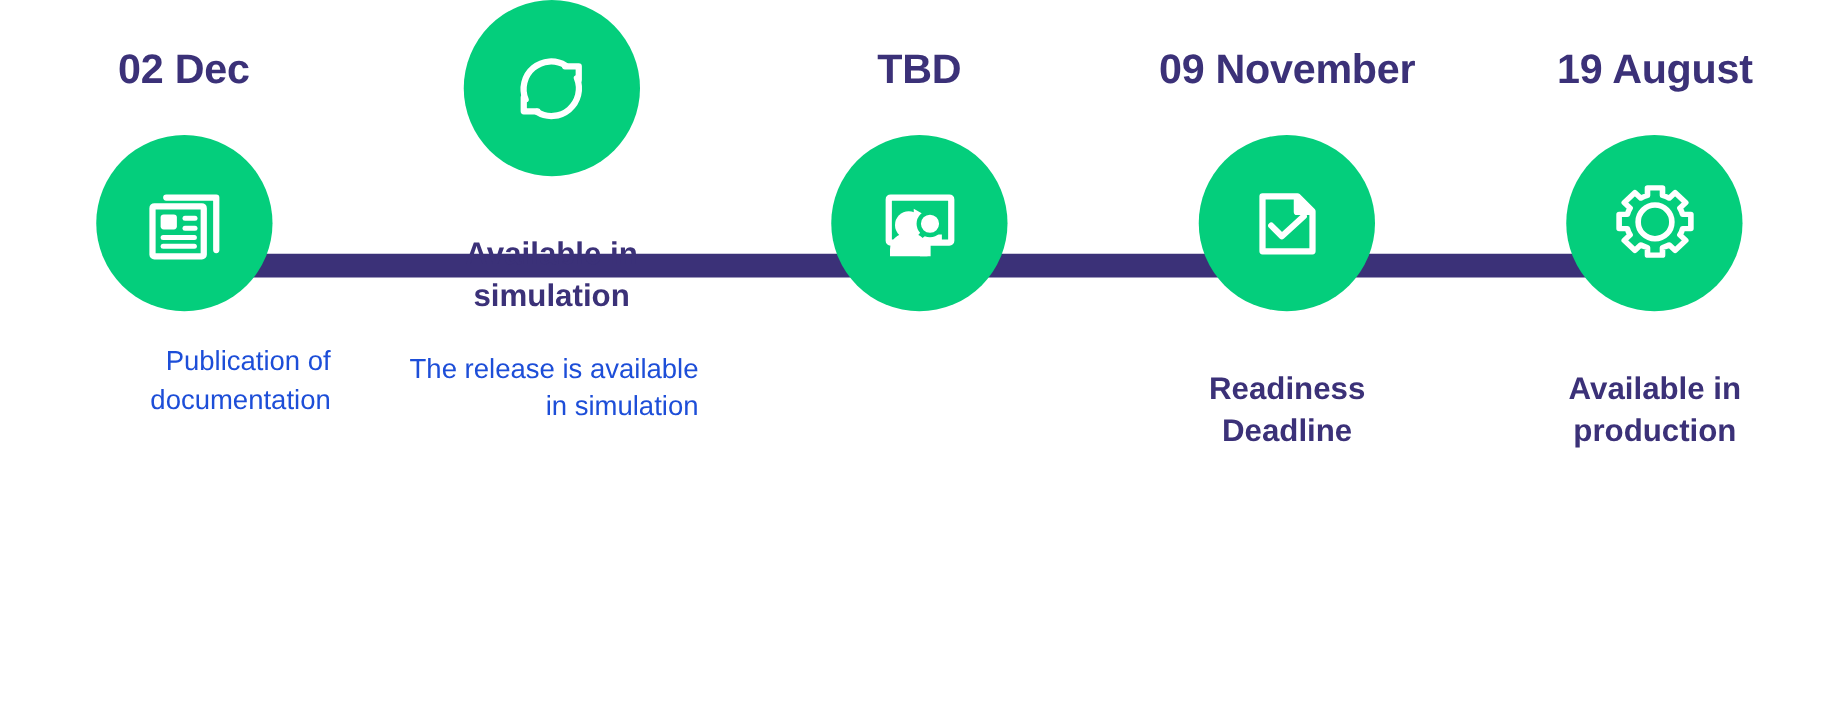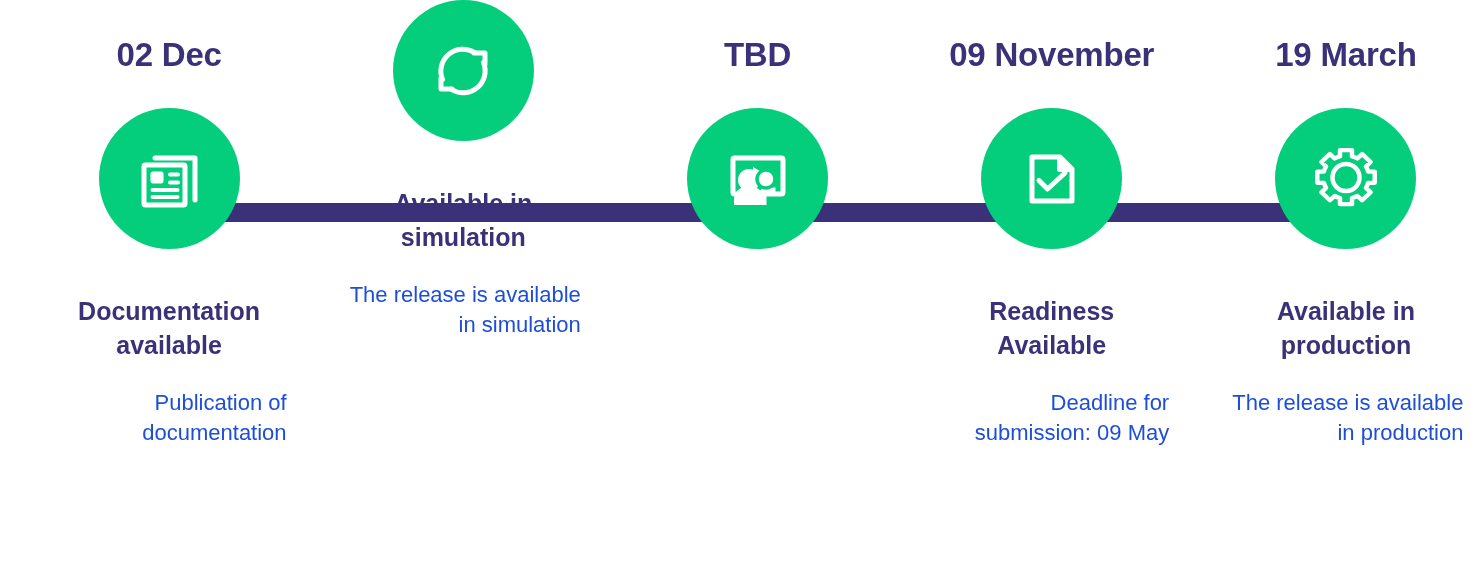--- a/index.html
+++ b/index.html
@@ -12,21 +12,20 @@
     height: 578px;
     font-family: "Liberation Sans", sans-serif;
     overflow: hidden;
   }
 
   .timeline {
     position: relative;
     width: 1396px;
     height: 578px;
     box-sizing: border-box;
-    margin-left: 22px;
   }
 
   
   .rail {
     position: absolute;
     left: 147px;
     width: 1169px;
     top: 203px;
     height: 19px;
     background: #3b3178;
@@ -127,22 +126,20 @@
             <path d="M22 15 H62 V57" stroke="#ffffff" stroke-width="5" stroke-linecap="round" stroke-linejoin="round" fill="none"></path>
             <rect x="11" y="22" width="41" height="40" rx="1.5" stroke="#ffffff" stroke-width="5" fill="none"></rect>
             <rect x="17.5" y="28.5" width="13" height="12" rx="2.5" fill="#ffffff"></rect>
             <rect x="35" y="29.5" width="12" height="4" rx="2" fill="#ffffff"></rect>
             <rect x="35" y="37.5" width="12" height="4" rx="2" fill="#ffffff"></rect>
             <rect x="17.5" y="45" width="29" height="4" rx="2" fill="#ffffff"></rect>
             <rect x="17.5" y="52" width="29" height="4" rx="2" fill="#ffffff"></rect>
           </svg>
         </span>
       </div>
-      <div class="step-title">Documentation
-available</div>
       <div class="step-desc">Publication of documentation</div>
     </div>
 
     <div class="step">
       <div class="step-badge">
         <span>
           <svg width="72" height="72" viewBox="0 0 72 72" fill="none">
             <path d="M47.5 17.5 A22 22 0 0 0 15.5 44.5" stroke="#ffffff" stroke-width="5" stroke-linecap="round" fill="none"></path>
             <path d="M24.5 54.5 A22 22 0 0 0 56.5 27.5" stroke="#ffffff" stroke-width="5" stroke-linecap="round" fill="none"></path>
             <path d="M47 18 H58 V29" stroke="#ffffff" stroke-width="5" stroke-linecap="round" stroke-linejoin="round" fill="none"></path>
@@ -179,38 +176,36 @@
         <span>
           <svg width="72" height="72" viewBox="0 0 72 72" fill="none">
             <path d="M16 14 H44 L56 26 V58 H16 Z" stroke="#ffffff" stroke-width="5" stroke-linejoin="round" fill="none"></path>
             <path d="M43.5 14 V26.5 H56" stroke="#ffffff" stroke-width="5" stroke-linejoin="round" fill="none"></path>
             <path d="M43.5 14 L56 26.5 H43.5 Z" fill="#ffffff"></path>
             <path d="M23 37.5 L31.5 46 L49 30" stroke="#ffffff" stroke-width="5" stroke-linecap="round" stroke-linejoin="round" fill="none"></path>
           </svg>
         </span>
       </div>
       <div class="step-title">Readiness
-Available</div>
-      <div class="step-desc">Deadline for submission: 09 May</div>
-    </div>
-
-    <div class="step">
-      <div class="step-date">19 March</div>
+Deadline</div>
+    </div>
+
+    <div class="step">
+      <div class="step-date">19 August</div>
       <div class="step-badge">
         <span>
           <svg width="72" height="72" viewBox="0 0 72 72" fill="none">
             <path d="M30 13 H42 V19.6 A18.5 18.5 0 0 1 47.4 21.8 L52.1 17.1 L60.6 25.6 L55.9 30.3
                      A18.5 18.5 0 0 1 58.1 35.7 H64.7 V47.7 H58.1 A18.5 18.5 0 0 1 55.9 53.1
                      L60.6 57.8 L52.1 66.3 L47.4 61.6 A18.5 18.5 0 0 1 42 63.8 V70.4 H30 V63.8
                      A18.5 18.5 0 0 1 24.6 61.6 L19.9 66.3 L11.4 57.8 L16.1 53.1
                      A18.5 18.5 0 0 1 13.9 47.7 H7.3 V35.7 H13.9 A18.5 18.5 0 0 1 16.1 30.3
                      L11.4 25.6 L19.9 17.1 L24.6 21.8 A18.5 18.5 0 0 1 30 19.6 Z" stroke="#ffffff" stroke-width="4.5" stroke-linejoin="round" fill="none" transform="translate(0,-5) scale(1 0.94)"></path>
             <circle cx="36" cy="34.5" r="13.5" stroke="#ffffff" stroke-width="4.5" fill="none"></circle>
           </svg>
         </span>
       </div>
       <div class="step-title">Available in
 production</div>
-      <div class="step-desc">The release is available in production</div>
     </div>
 
   </div>
 </div>
 
 </body></html>

